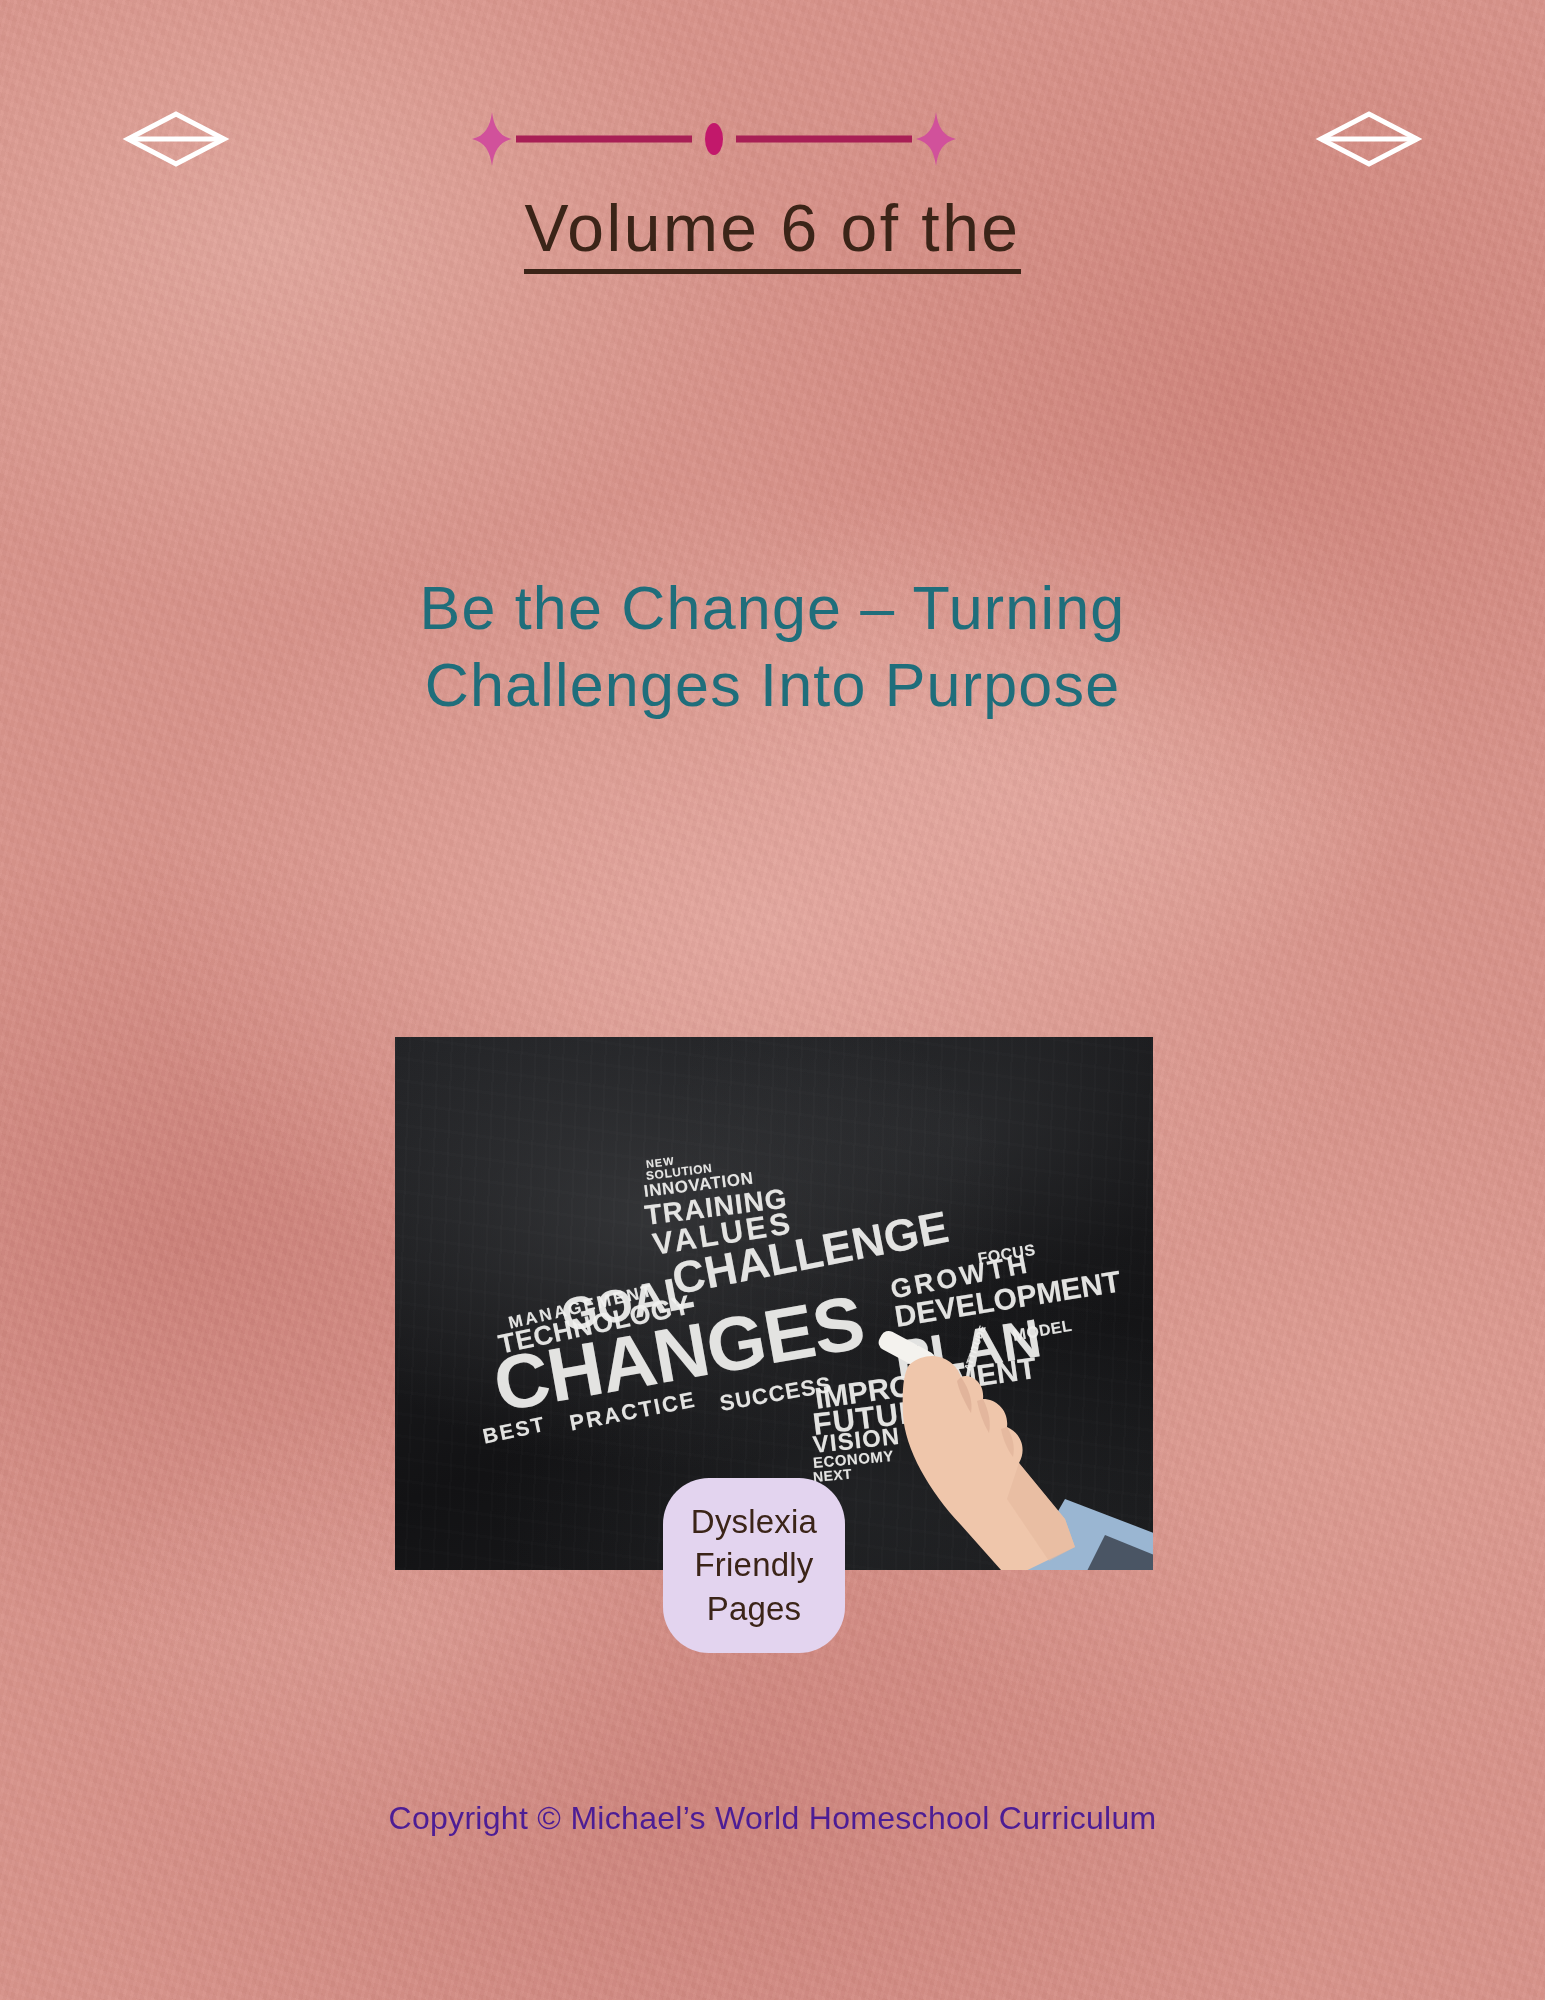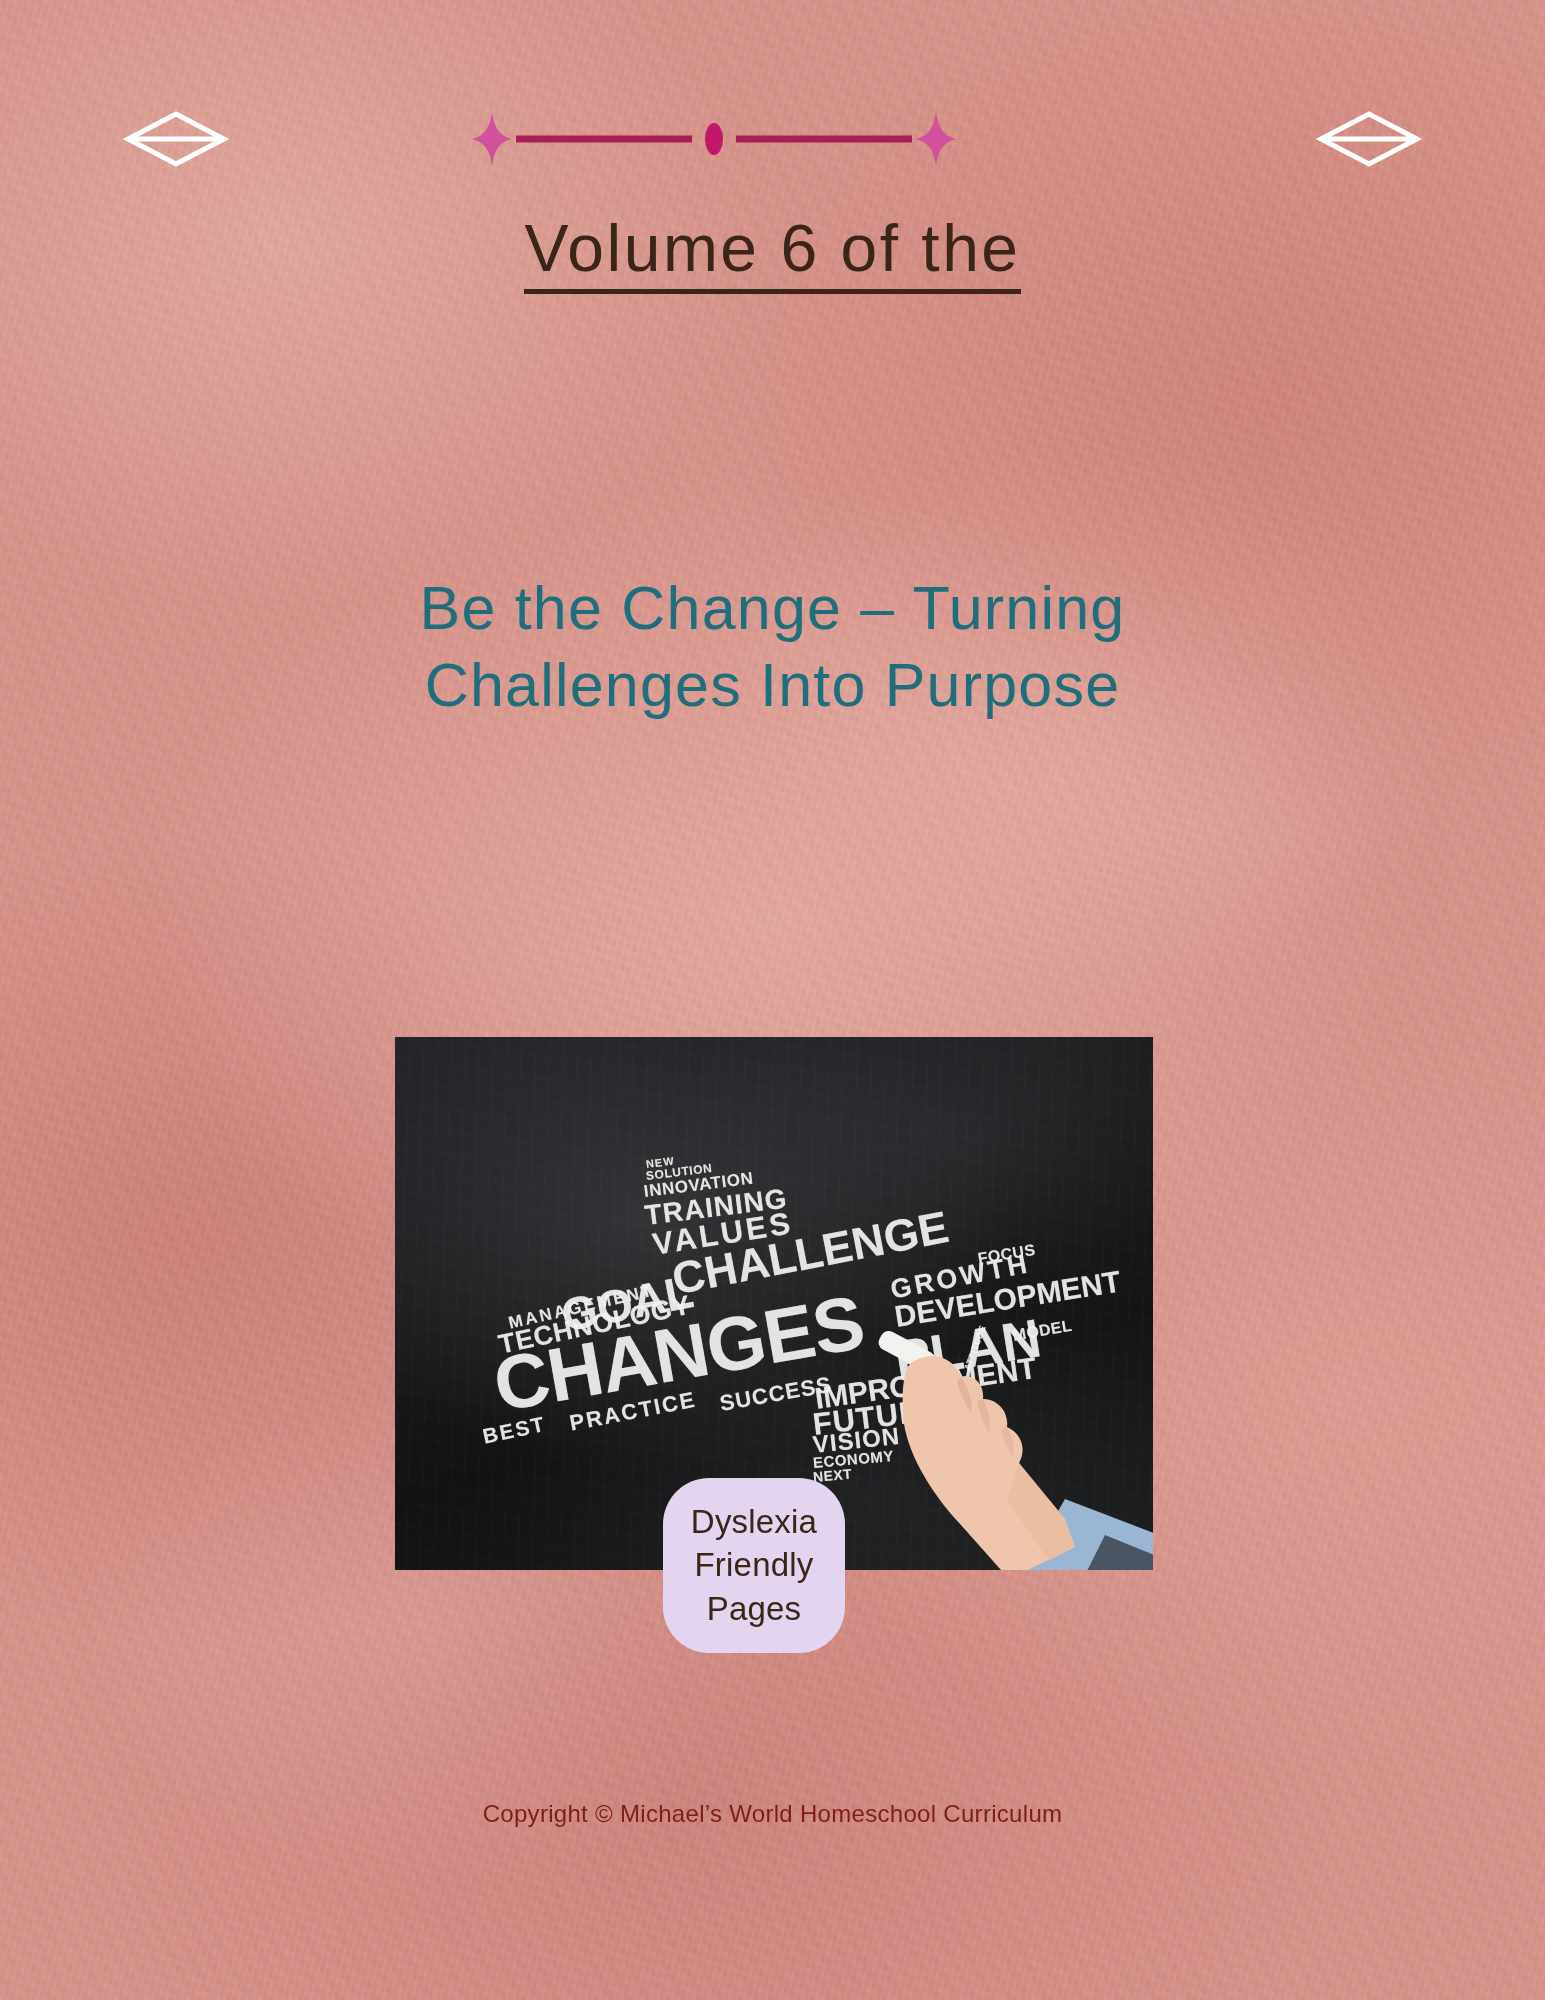--- a/index.html
+++ b/index.html
@@ -67,21 +67,20 @@
     color: #3b2418;
     font-size: 66px;
     line-height: 1.18;
     letter-spacing: 2.5px;
     font-weight: 400;
   }
   .series-title .tline {
     display: inline-block;
     border-bottom: 5px solid #3b2418;
     padding-bottom: 1px;
-    margin-top: 20px;
   }
 
   .book-title {
     position: absolute;
     left: 0;
     right: 0;
     top: 570px;
     text-align: center;
     color: #1f6e7b;
     font-size: 61px;
@@ -179,22 +178,22 @@
     line-height: 1.22;
     letter-spacing: .2px;
   }
 
   .copyright {
     position: absolute;
     left: 0;
     right: 0;
     top: 1800px;
     text-align: center;
-    color: #7f1d1d;
-    font-size: 24px;
+    color: #4c1d95;
+    font-size: 32px;
     letter-spacing: .3px;
   }
 </style>
 </head>
 <body>
 
 <div class="cover">
 
   <div class="bg-base"></div>
   <div class="bg-wash"></div>

